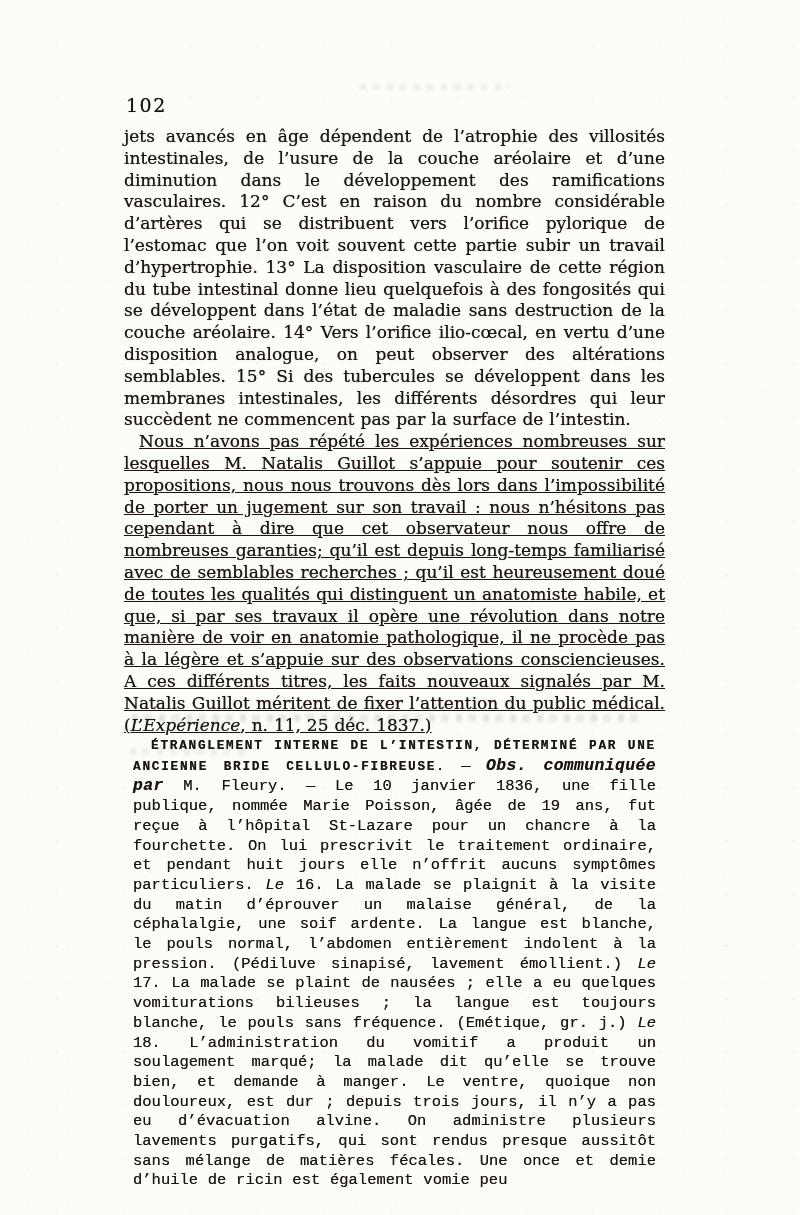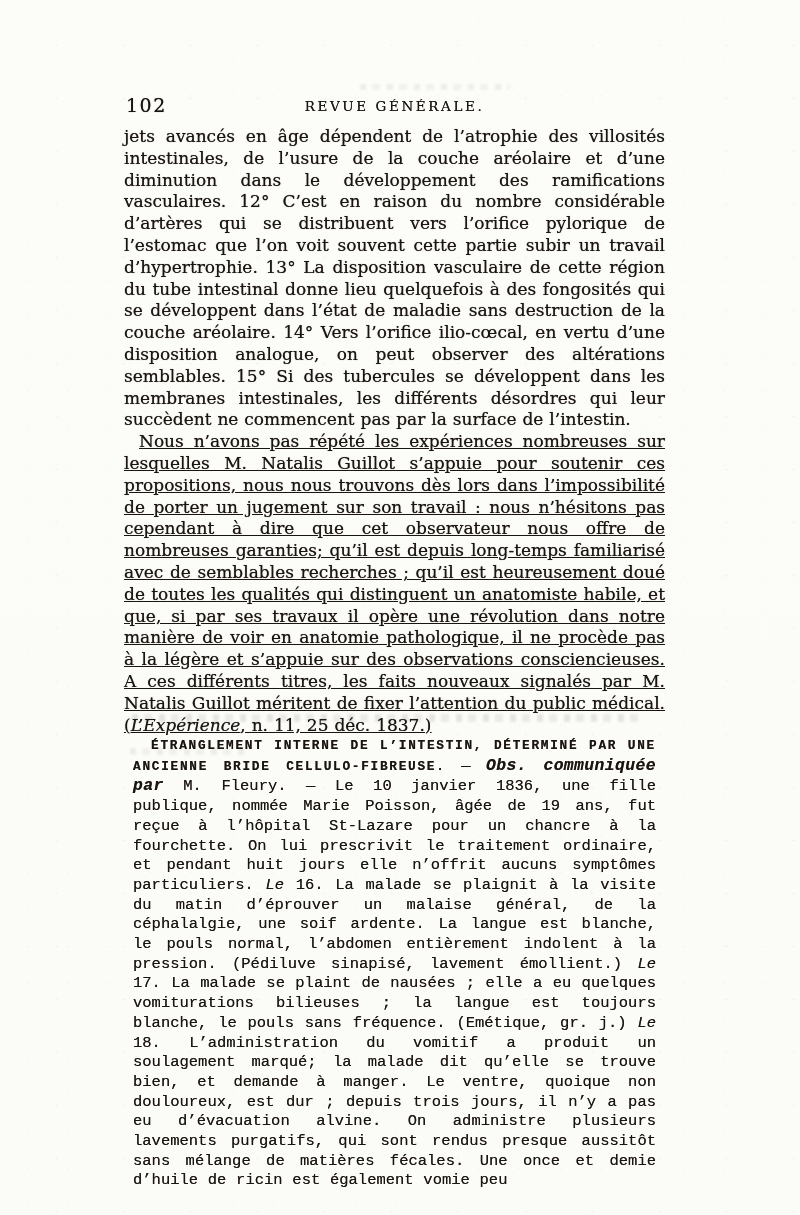--- a/index.html
+++ b/index.html
@@ -113,21 +113,20 @@
 <body>
 
 <div class="page">
 
   <div class="smudge smudge-b"></div>
   <div class="smudge smudge-a"></div>
   <div class="smudge smudge-c"></div>
 
   <header class="page-header">
     <span class="page-number">102</span>
-    <span class="running-title">REVUE GÉNÉRALE.</span>
   </header>
 
   <main class="text-column">
     <section class="review-section">
         <p class="para"><span class="run">jets avancés en âge dépendent de l’atrophie des villosités intestinales, de l’usure de la couche aréolaire et d’une diminution dans le développement des ramifications vasculaires. 12° C’est en raison du nombre considérable d’artères qui se distribuent vers l’orifice pylorique de l’estomac que l’on voit souvent cette partie subir un travail d’hypertrophie. 13° La disposition vasculaire de cette région du tube intestinal donne lieu quelquefois à des fongosités qui se développent dans l’état de maladie sans destruction de la couche aréolaire. 14° Vers l’orifice ilio-cœcal, en vertu d’une disposition analogue, on peut observer des altérations semblables. 15° Si des tubercules se développent dans les membranes intestinales, les différents désordres qui leur succèdent ne commencent pas par la surface de l’intestin.</span></p>
         <p class="para indent"><span class="run">Nous n’avons pas répété les expériences nombreuses sur lesquelles M. Natalis Guillot s’appuie pour soutenir ces propositions, nous nous trouvons dès lors dans l’impossibilité de porter un jugement sur son travail : nous n’hésitons pas cependant à dire que cet observateur nous offre de nombreuses garanties; qu’il est depuis long-temps familiarisé avec de semblables recherches ; qu’il est heureusement doué de toutes les qualités qui distinguent un anatomiste habile, et que, si par ses travaux il opère une révolution dans notre manière de voir en anatomie pathologique, il ne procède pas à la légère et s’appuie sur des observations consciencieuses. A ces différents titres, les faits nouveaux signalés par M. Natalis Guillot méritent de fixer l’attention du public médical. (</span><span class="run-italic">L’Expérience</span><span class="run">, n. 11, 25 déc. 1837.)</span></p>
       </section>
   </main>
 
   <section class="observation-section">

